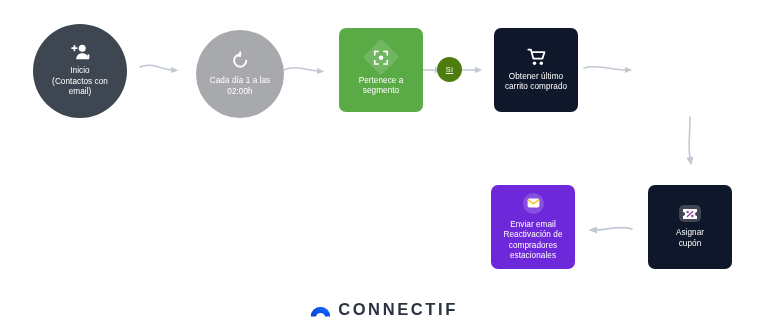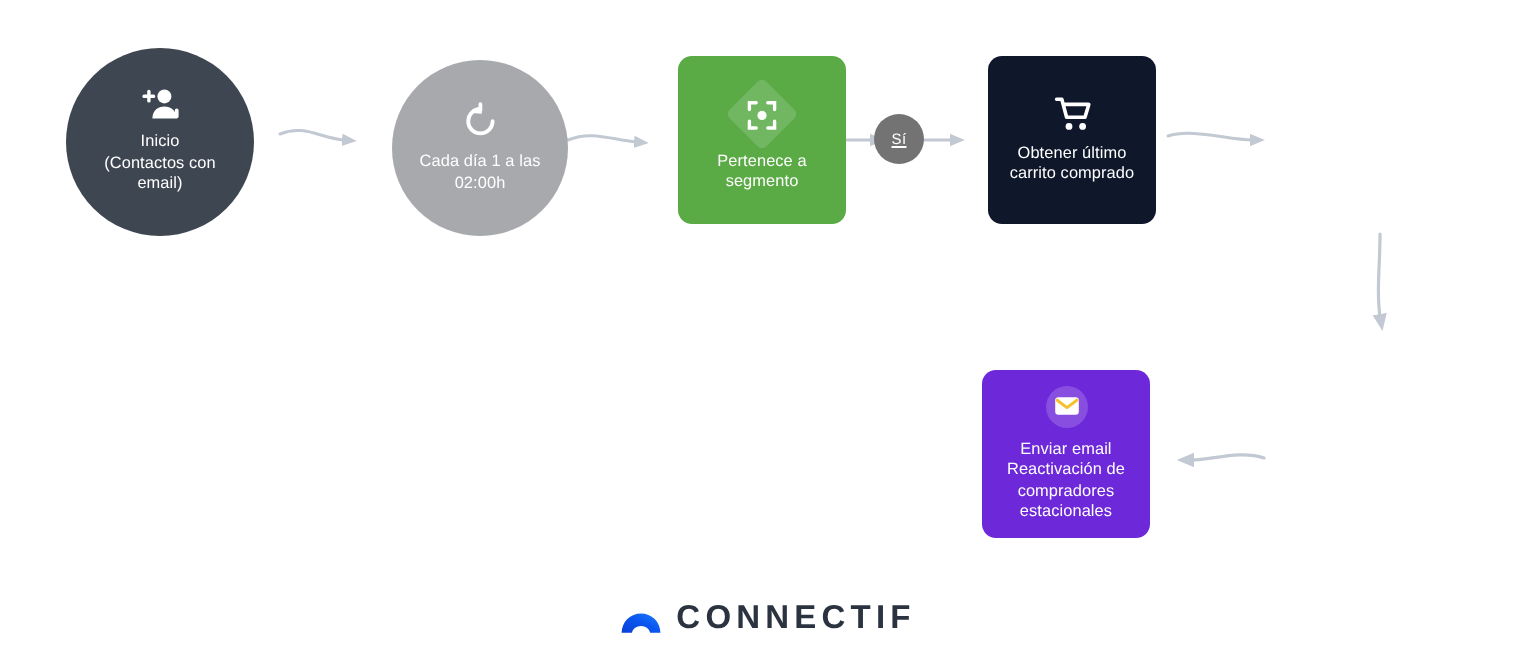--- a/index.html
+++ b/index.html
@@ -71,21 +71,21 @@
     text-align: center;
   }
   .node.green  { background: #5aaa46; }
   .node.purple { background: #0f172a; }
   .node.yellow { background: #6d28d9; }
 
   
   .badge {
     position: absolute;
     border-radius: 50%;
-    background: #737373;
+    background: #4d7c0f;
     color: #ffffff;
     display: flex;
     align-items: center;
     justify-content: center;
     font-size: 7.5px;
     letter-spacing: 0.2px;
     text-decoration: underline;
   }
 
   
@@ -230,20 +230,35 @@
         <path d="M1.3,1.6 L3.9,1.6 L6.3,10.6 L15.5,10.6 L17.4,4.2 L5.0,4.2" fill="none" stroke="#ffffff" stroke-width="1.8" stroke-linecap="round" stroke-linejoin="round"></path>
         <circle cx="7.5" cy="15.2" r="1.7" fill="#ffffff"></circle>
         <circle cx="14.3" cy="15.2" r="1.7" fill="#ffffff"></circle>
       </svg>
     </span>
     <div class="node-label">Obtener último
 carrito comprado</div>
   </div>
 
 
+  <div class="node box purple" style="left:648px; top:185px; width:84px; height:84px;">
+    <span class="node-icon">
+      <span class="icon-rrect">
+        <svg width="16" height="12" viewBox="0 0 16 12">
+          <path d="M1.0,1.0 L15.0,1.0 L15.0,4.0 A2,2 0 0 0 15.0,8.0 L15.0,11.0
+                   L1.0,11.0 L1.0,8.0 A2,2 0 0 0 1.0,4.0 Z" fill="#ffffff"></path>
+          <line x1="5.3" y1="8.6" x2="10.7" y2="3.4" stroke="#8f4ba3" stroke-width="1.4" stroke-linecap="round"></line>
+          <circle cx="5.7" cy="4.1" r="1.25" fill="#8f4ba3"></circle>
+          <circle cx="10.3" cy="7.9" r="1.25" fill="#8f4ba3"></circle>
+        </svg>
+      </span>
+    </span>
+    <div class="node-label">Asignar
+cupón</div>
+  </div>
 
   <div class="node box yellow" style="left:491px; top:185px; width:84px; height:84px;">
     <span class="node-icon">
       <span class="icon-round">
         <svg width="13" height="10" viewBox="0 0 13 10">
           <rect x="0.6" y="0.6" width="11.8" height="8.8" rx="1.6" fill="#ffffff"></rect>
           <path d="M1.6,2.1 L6.5,5.8 L11.4,2.1" fill="none" stroke="#f7c02e" stroke-width="1.5" stroke-linecap="round" stroke-linejoin="round"></path>
         </svg>
       </span>
     </span>

